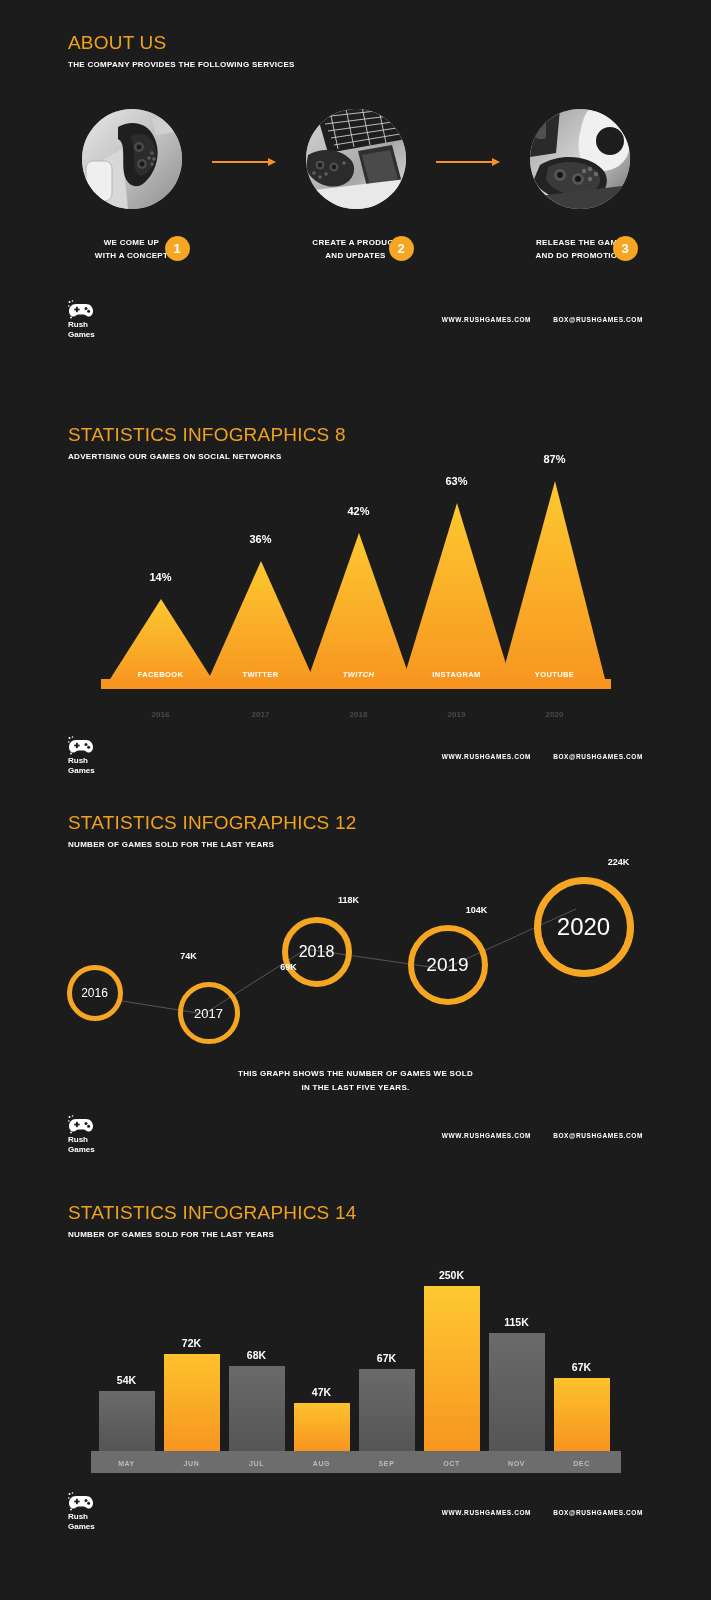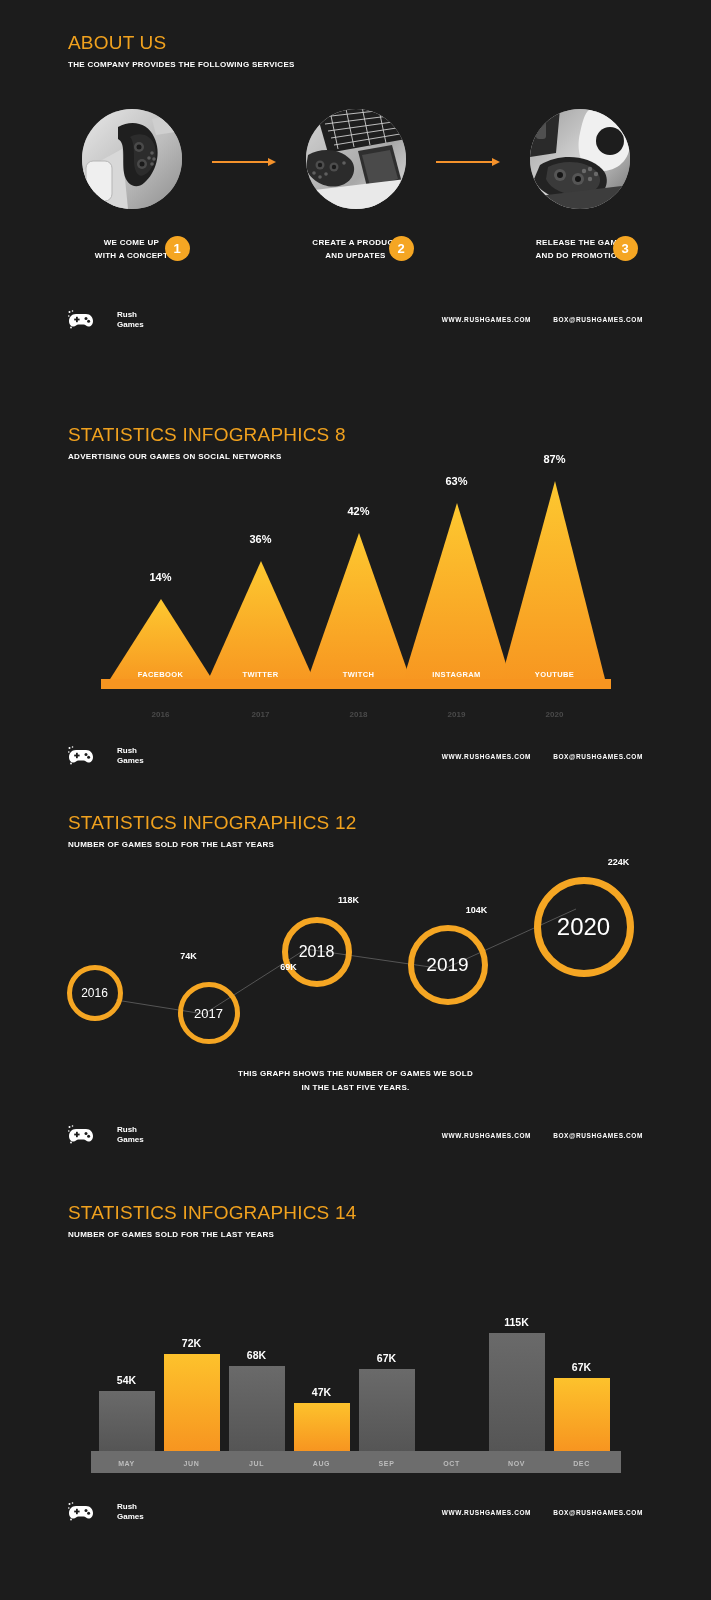--- a/index.html
+++ b/index.html
@@ -29,21 +29,21 @@
   }
 
   
   .footer {
     display: flex;
     align-items: center;
     justify-content: space-between;
     padding: 0 68px 0 68px;
     height: 34px;
   }
-  .brand { display: flex; align-items: center; gap: 23px; }
+  .brand { display: flex; align-items: center; gap: 0; flex-direction: column; }
   .brand-text {
     color: #ffffff;
     font-size: 8px;
     font-weight: bold;
     line-height: 1.25;
   }
   .brand-text span { display: block; }
   .contact { display: flex; gap: 22px; }
   .contact div {
     color: #ffffff;
@@ -396,21 +396,21 @@
     </svg>
 
     <div class="tri-val" style="left:30px;top:100px;">14%</div>
     <div class="tri-val" style="left:130px;top:62px;">36%</div>
     <div class="tri-val" style="left:228px;top:34px;">42%</div>
     <div class="tri-val" style="left:326px;top:4px;">63%</div>
     <div class="tri-val" style="left:424px;top:-18px;">87%</div>
 
     <div class="tri-cat" style="left:10px;">FACEBOOK</div>
     <div class="tri-cat" style="left:110px;">TWITTER</div>
-    <div class="tri-cat" style="left:208px;">TWITCH</div>
+    <div class="tri-cat" style="left:208px;font-style:italic;">TWITCH</div>
     <div class="tri-cat" style="left:306px;">INSTAGRAM</div>
     <div class="tri-cat" style="left:404px;">YOUTUBE</div>
 
     <div class="tri-year" style="left:30px;">2016</div>
     <div class="tri-year" style="left:130px;">2017</div>
     <div class="tri-year" style="left:228px;">2018</div>
     <div class="tri-year" style="left:326px;">2019</div>
     <div class="tri-year" style="left:424px;">2020</div>
   </div>
 
@@ -527,20 +527,24 @@
       <div class="bar-rect" style="height:85px;background:linear-gradient(180deg,#6a6a6a,#555);"></div>
     </div>
     <div class="bar-col" style="left:203px;">
       <div class="bar-val">47K</div>
       <div class="bar-rect" style="height:48px;background:linear-gradient(180deg,#fdc22c,#f79520);"></div>
     </div>
     <div class="bar-col" style="left:268px;">
       <div class="bar-val">67K</div>
       <div class="bar-rect" style="height:82px;background:linear-gradient(180deg,#6a6a6a,#555);"></div>
     </div>
+    <div class="bar-col" style="left:333px;">
+      <div class="bar-val">250K</div>
+      <div class="bar-rect" style="height:165px;background:linear-gradient(180deg,#fdc830,#f79520);"></div>
+    </div>
     <div class="bar-col" style="left:398px;">
       <div class="bar-val">115K</div>
       <div class="bar-rect" style="height:118px;background:linear-gradient(180deg,#6a6a6a,#555);"></div>
     </div>
     <div class="bar-col" style="left:463px;">
       <div class="bar-val">67K</div>
       <div class="bar-rect" style="height:73px;background:linear-gradient(180deg,#fdc22c,#f79520);"></div>
     </div>
 
     <div class="bar-month" style="left:8px;">MAY</div>

